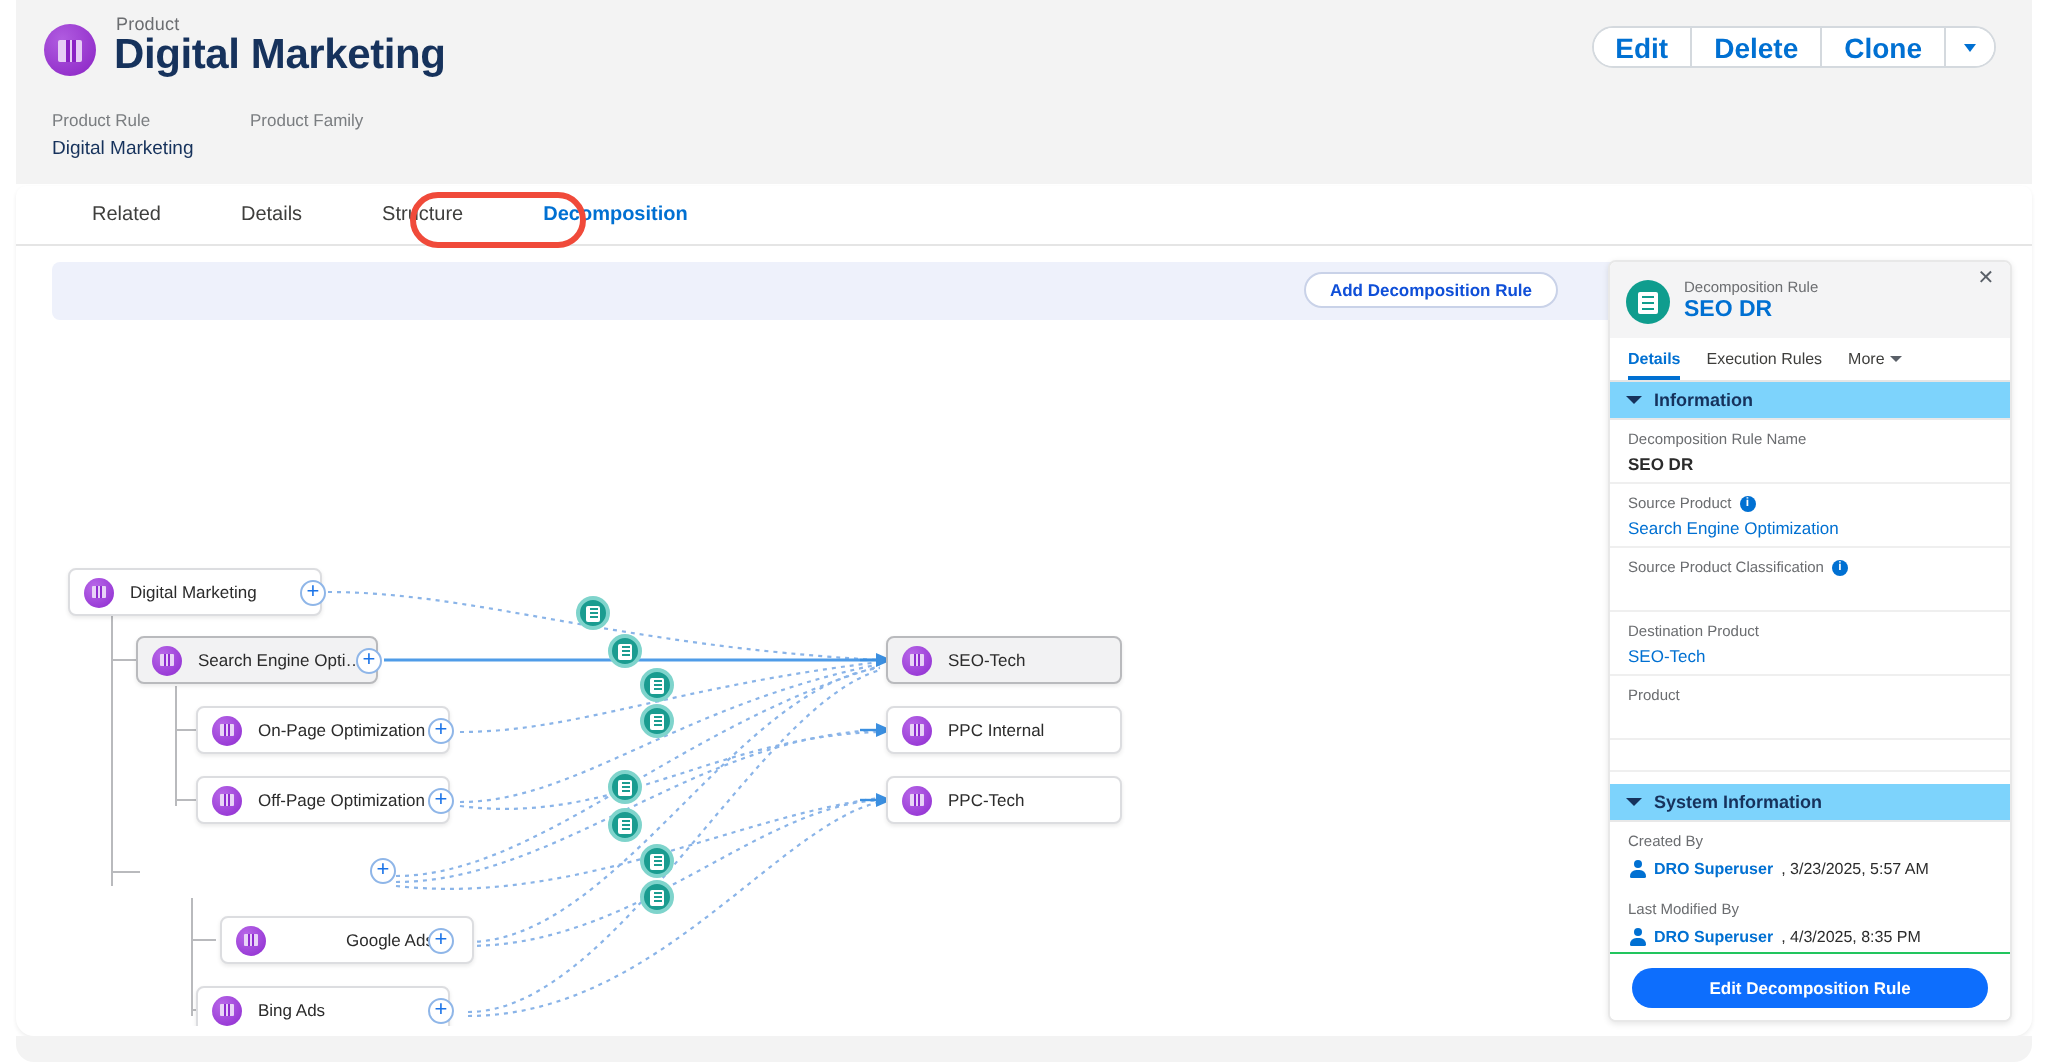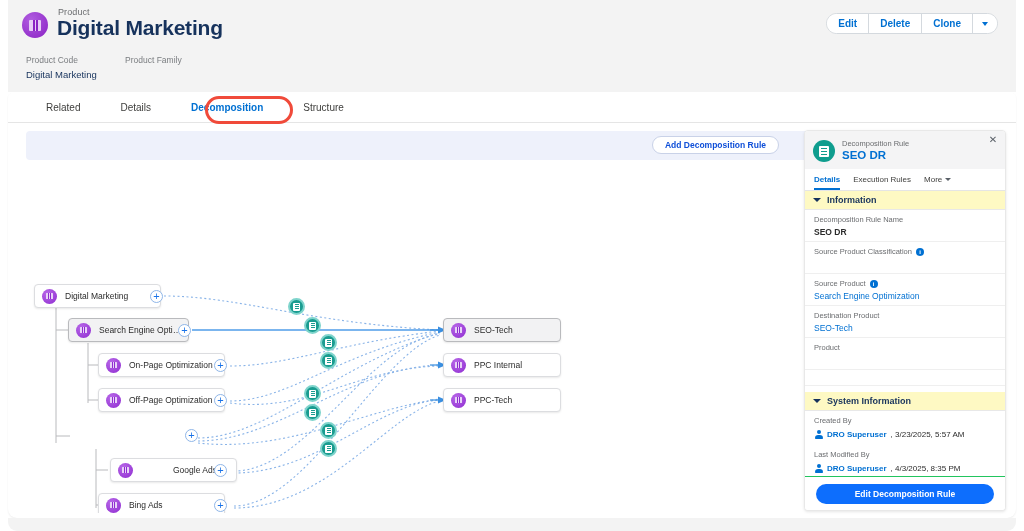--- a/index.html
+++ b/index.html
@@ -49,21 +49,21 @@
   .ph-f2 { left: 117px; top: 55px; }
 
   .hdr-actions {
     position: absolute; right: 18px; top: 13px;
     display: flex; align-items: stretch; height: 21px;
     border: 1px solid #d4d9de; border-radius: 11px; overflow: hidden;
     background: #fff;
   }
   .hdr-actions .btn {
     display: flex; align-items: center; justify-content: center;
-    padding: 0 11px; font-size: 10px; font-weight: 700; color: #0070d2;
+    padding: 0 11px; font-size: 14px; font-weight: 700; color: #0070d2;
     border-right: 1px solid #d4d9de; background: #fff; cursor: pointer;
     white-space: nowrap;
   }
   .hdr-actions .btn:last-child { border-right: none; padding: 0 9px; }
   .caret-dn {
     width: 0; height: 0; border-left: 3.5px solid transparent;
     border-right: 3.5px solid transparent; border-top: 4px solid #0070d2;
   }
 
   
@@ -202,21 +202,21 @@
   }
   .dp-tab { font-size: 8px; color: #3e3e3c; cursor: pointer; line-height: 21px; white-space: nowrap; }
   .dp-tab.active { color: #0070d2; font-weight: 700; box-shadow: inset 0 -2px 0 #0070d2; }
   .dp-tab .cv {
     display: inline-block; width: 0; height: 0; margin-left: 3px;
     border-left: 3px solid transparent; border-right: 3px solid transparent;
     border-top: 3.5px solid #5a6068; vertical-align: middle;
   }
   .dp-body { height: 305px; overflow: hidden; }
   .section-head {
-    height: 19px; background: #fef9c3; display: flex; align-items: center;
+    height: 19px; background: #7dd3fc; display: flex; align-items: center;
     padding-left: 8px; gap: 6px; cursor: pointer; border-bottom: 1px solid #e8e8e8;
   }
   .section-head .cv {
     width: 0; height: 0; border-left: 4px solid transparent;
     border-right: 4px solid transparent; border-top: 4.5px solid #16325c;
   }
   .section-head .st { font-size: 9px; font-weight: 700; color: #16325c; }
   .fld { padding: 5px 9px 4px 9px; border-bottom: 1px solid #efefef; }
   .fld .k { font-size: 7.5px; color: #6b6d70; display: flex; align-items: center; gap: 4px; }
   .fld .v { font-size: 8.5px; color: #2b2b2b; margin-top: 3px; font-weight: 700; }
@@ -263,21 +263,21 @@
 <div id="screen">
 
   <div class="page-header">
     <div class="ph-icon">
         <span class="glyph"></span>
       </div>
     <div class="ph-eyebrow">Product</div>
     <div class="ph-title">Digital Marketing</div>
 
     <div class="ph-field ph-f1">
-      <div class="lbl">Product Code</div>
+      <div class="lbl">Product Rule</div>
       <div class="val">Digital Marketing</div>
     </div>
     <div class="ph-field ph-f2">
       <div class="lbl">Product Family</div>
       <div class="val"></div>
     </div>
 
     <div class="hdr-actions">
       <div class="btn">Edit</div>
       <div class="btn">Delete</div>
@@ -286,22 +286,22 @@
         <span class="caret-dn"></span>
       </div>
     </div>
   </div>
 
   <div class="content-card">
 
     <div class="tabbar">
       <div class="tab">Related</div>
       <div class="tab">Details</div>
+      <div class="tab">Structure</div>
       <div class="tab active">Decomposition</div>
-      <div class="tab">Structure</div>
     </div>
 
     <div class="diagram-toolbar">
       <div class="add-rule-btn">Add Decomposition Rule</div>
       <div class="tb-icons">
 
         <div class="tb-btn">
           <svg width="11" height="11" viewBox="0 0 12 12">
             <rect x="1.5" y="2" width="9" height="1.3" fill="#0d6efd"></rect>
             <rect x="1.5" y="5.3" width="9" height="1.3" fill="#0d6efd"></rect>
@@ -514,32 +514,32 @@
           <span class="st">Information</span>
         </div>
 
         <div class="fld">
           <div class="k">Decomposition Rule Name</div>
           <div class="v">SEO DR</div>
         </div>
 
         <div class="fld">
           <div class="k">
+            <span>Source Product</span>
+            <span class="info-i">i</span>
+          </div>
+          <div class="v link">Search Engine Optimization</div>
+        </div>
+
+        <div class="fld">
+          <div class="k">
             <span>Source Product Classification</span>
             <span class="info-i">i</span>
           </div>
           <div class="v empty"></div>
-        </div>
-
-        <div class="fld">
-          <div class="k">
-            <span>Source Product</span>
-            <span class="info-i">i</span>
-          </div>
-          <div class="v link">Search Engine Optimization</div>
         </div>
 
         <div class="fld">
           <div class="k">Destination Product</div>
           <div class="v link">SEO-Tech</div>
         </div>
 
         <div class="fld">
           <div class="k">Product</div>
           <div class="v empty"></div>

